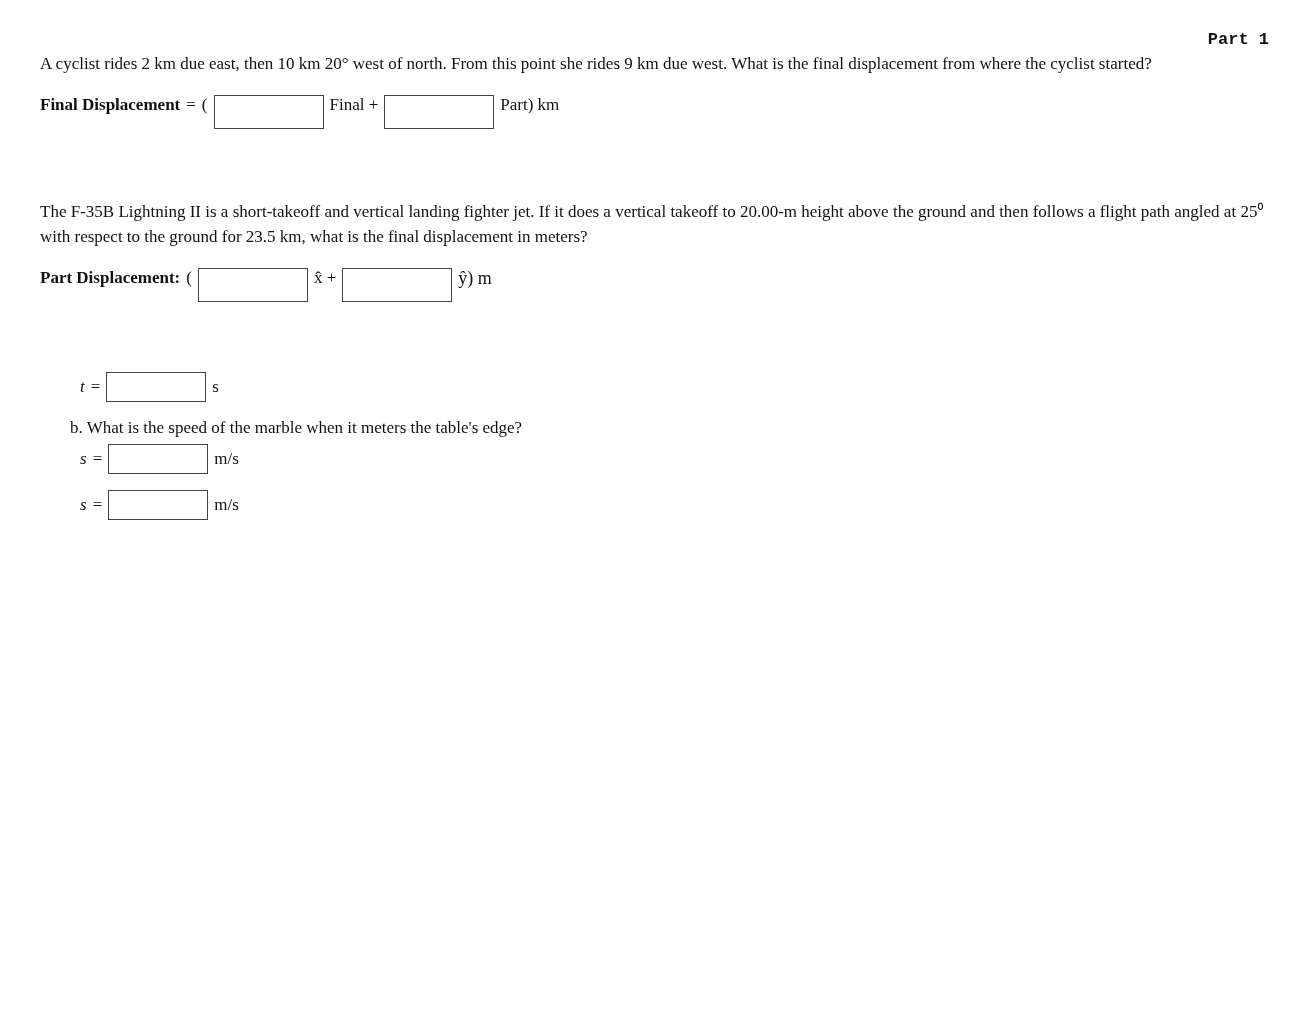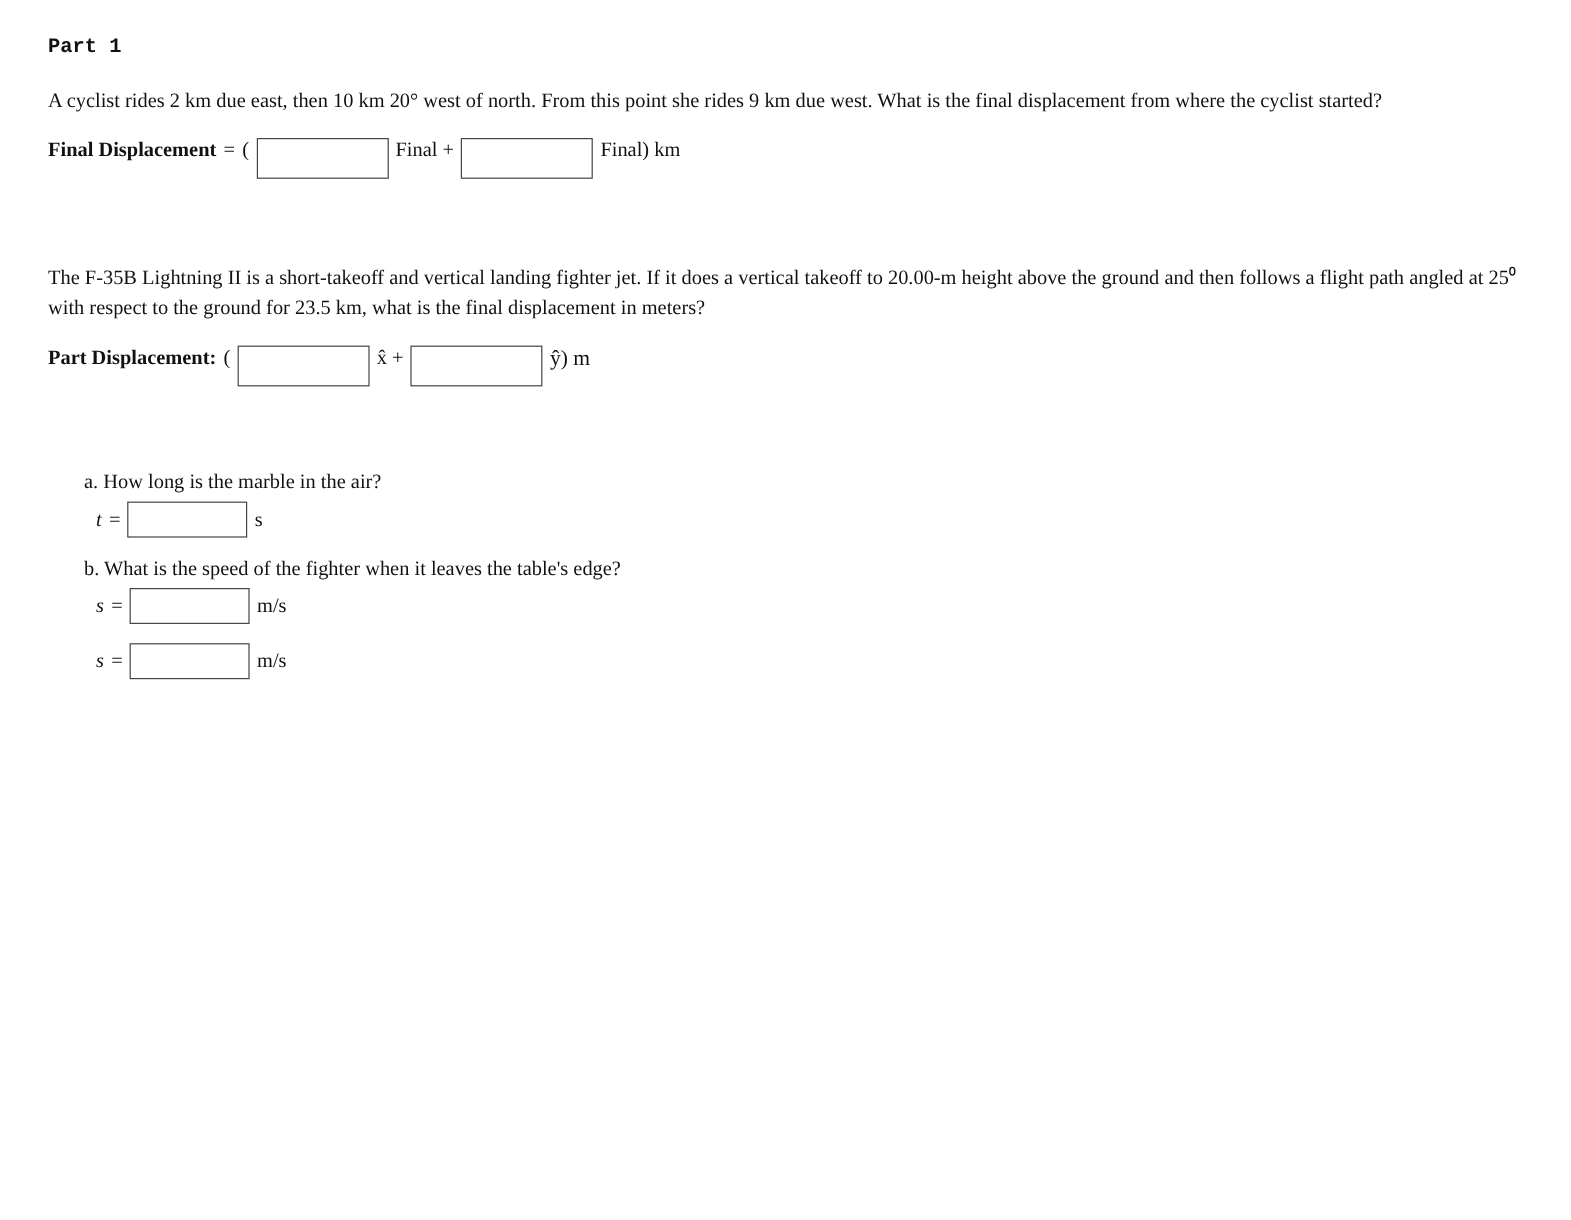--- a/index.html
+++ b/index.html
@@ -18,22 +18,23 @@
       padding: 30px 40px;
     }
 
     .section {
       margin-bottom: 30px;
     }
 
     .part-header {
       font-weight: bold;
       font-size: 17px;
-      margin-bottom: 22px;
+      margin-bottom: 2px;
       font-family: 'Courier New', Courier, monospace;
+      text-align: right;
     }
 
     .problem-text {
       font-size: 17px;
       line-height: 1.5;
       margin-bottom: 18px;
     }
 
     .equation-row {
       display: flex;
@@ -110,21 +111,21 @@
   <div class="part-header">Part 1</div>
   <div class="problem-text">A cyclist rides 2 km due east, then 10 km 20° west of north. From this point she rides 9 km due west. What is the final displacement from where the cyclist started?</div>
 
   <div class="equation-row">
     <span class="bold-label">Final Displacement</span>
     <span class="label-text">=</span>
     <span class="label-text">(</span>
     <input type="text" class="input-box" style="width: 110px; height: 34px;">
     <span class="label-text">Final +</span>
     <input type="text" class="input-box" style="width: 110px; height: 34px;">
-    <span class="label-text">Final) km</span>
+    <span class="label-text">Part) km</span>
   </div>
 </div>
 
 <br><br>
 
 
 <div class="section">
   <div class="problem-text">The F-35B Lightning II is a short-takeoff and vertical landing fighter jet. If it does a vertical takeoff to 20.00-m height above the ground and then follows a flight path angled at 25⁰ with respect to the ground for 23.5 km, what is the final displacement in meters?</div>
 
   <div class="equation-row">
@@ -136,31 +137,30 @@
     <span class="label-text" style="font-size:18px;">ŷ) m</span>
   </div>
 </div>
 
 <br><br>
 
 
 <div class="section">
 
   <div class="sub-section">
-    <div class="sub-label">a. How long is the marble in the air?</div>
     <div class="sub-equation">
       <span class="math-var" style="font-style:italic;">t</span>
       <span>=</span>
       <input type="text" class="input-box-small" style="width: 100px; height: 30px;">
       <span>s</span>
     </div>
   </div>
 
   <div class="sub-section">
-    <div class="sub-label">b. What is the speed of the fighter when it leaves the table's edge?</div>
+    <div class="sub-label">b. What is the speed of the marble when it meters the table's edge?</div>
     <div class="sub-equation">
       <span class="math-var" style="font-style:italic;">s</span>
       <span>=</span>
       <input type="text" class="input-box-small" style="width: 100px; height: 30px;">
       <span>m/s</span>
     </div>
   </div>
 
   <div class="sub-section">
     <div class="sub-equation">

